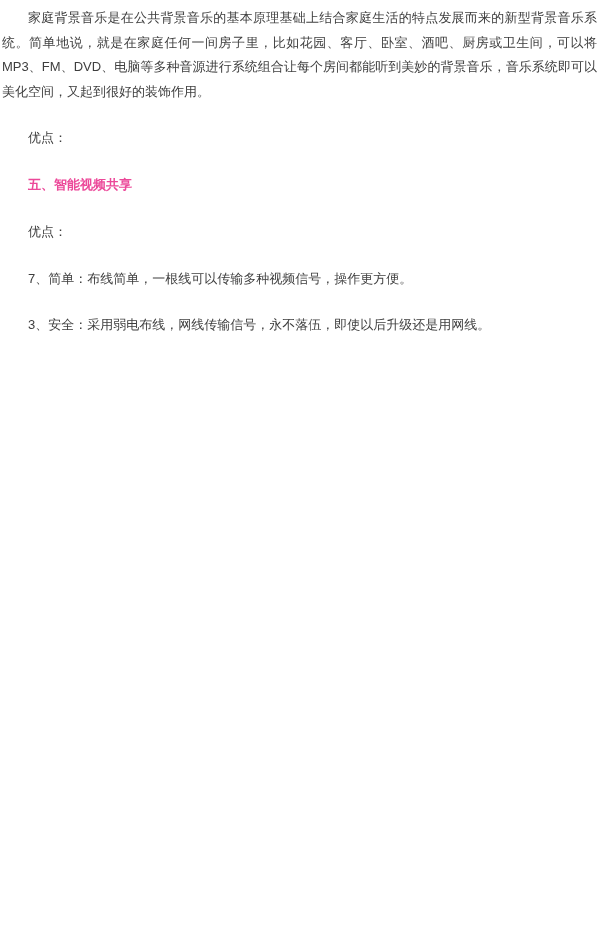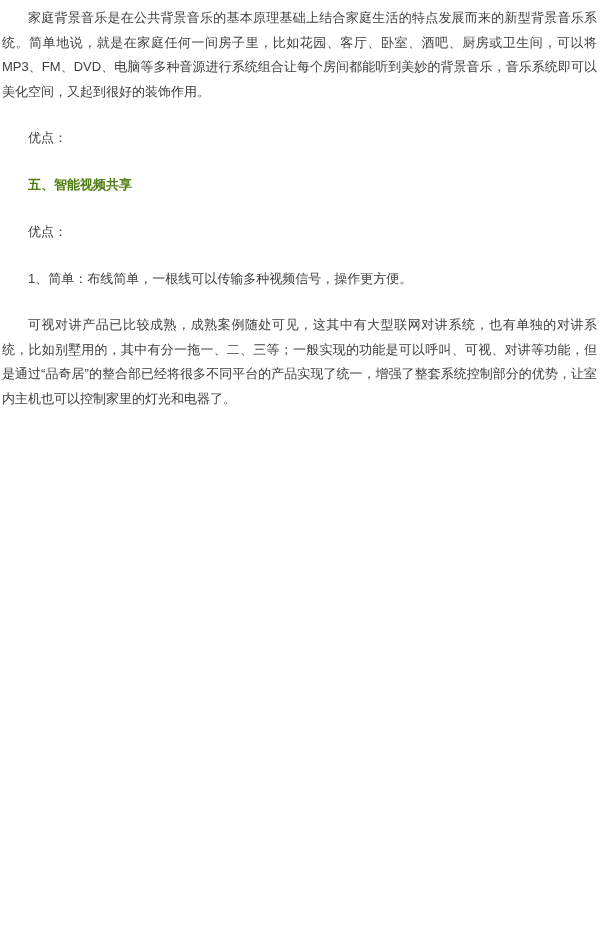--- a/index.html
+++ b/index.html
@@ -22,28 +22,28 @@
     color: #3e3e3e;
     text-align: justify;
     overflow-wrap: break-word;
   }
   .doc p {
     margin: 0 0 22px 0;
     text-indent: 2em;
   }
   .doc p.heading {
     font-weight: 700;
-    color: #4d7c0f;
+    color: #ec4899;
     margin-top: 2px;
     margin-bottom: 23px;
   }
 </style>
 </head>
 <body>
 
 <div class="doc">
   <p>家庭背景音乐是在公共背景音乐的基本原理基础上结合家庭生活的特点发展而来的新型背景音乐系统。简单地说，就是在家庭任何一间房子里，比如花园、客厅、卧室、酒吧、厨房或卫生间，可以将 MP3、FM、DVD、电脑等多种音源进行系统组合让每个房间都能听到美妙的背景音乐，音乐系统即可以美化空间，又起到很好的装饰作用。</p>
   <p>优点：</p>
   <p class="heading">五、智能视频共享</p>
   <p>优点：</p>
-  <p>1、简单：布线简单，一根线可以传输多种视频信号，操作更方便。</p>
-  <p>可视对讲产品已比较成熟，成熟案例随处可见，这其中有大型联网对讲系统，也有单独的对讲系统，比如别墅用的，其中有分一拖一、二、三等；一般实现的功能是可以呼叫、可视、对讲等功能，但是通过“品奇居”的整合部已经将很多不同平台的产品实现了统一，增强了整套系统控制部分的优势，让室内主机也可以控制家里的灯光和电器了。</p>
+  <p>7、简单：布线简单，一根线可以传输多种视频信号，操作更方便。</p>
+  <p>3、安全：采用弱电布线，网线传输信号，永不落伍，即使以后升级还是用网线。</p>
 </div>
 
 </body></html>

